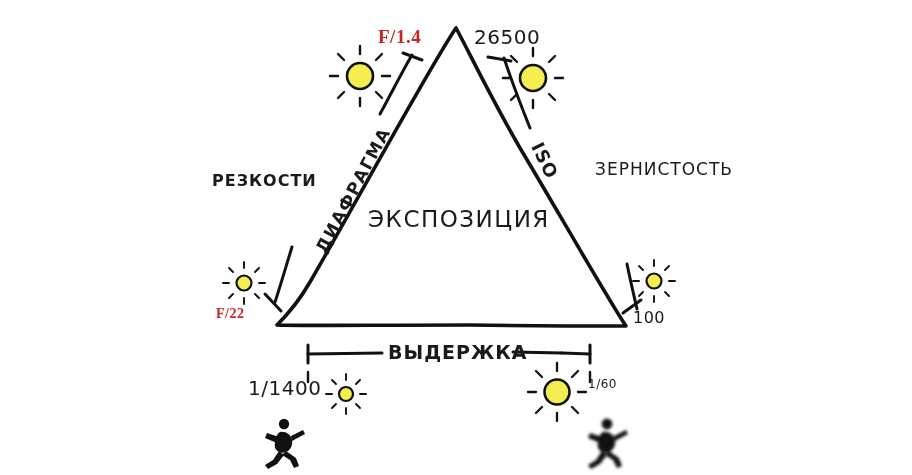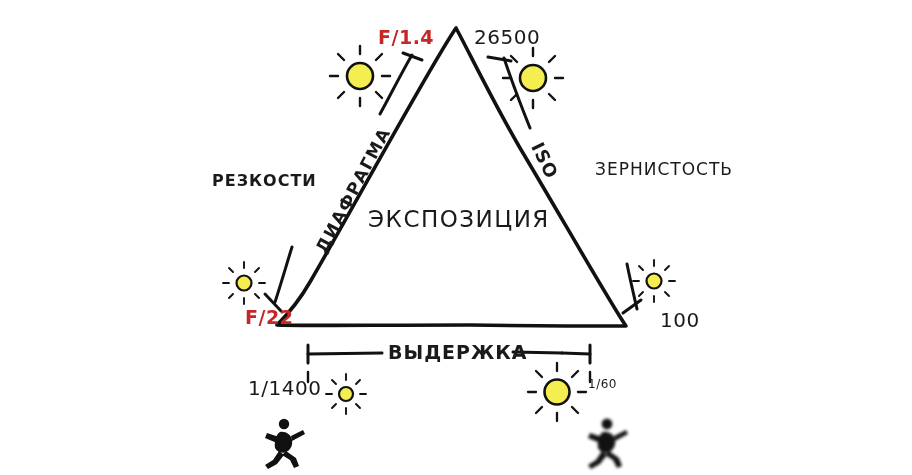--- a/index.html
+++ b/index.html
@@ -22,20 +22,21 @@
     font-family: "DejaVu Sans", sans-serif;
     letter-spacing: 0.5px;
   }
   .hand {
     font-family: "DejaVu Sans", sans-serif;
     font-weight: 500;
   }
   .red {
     color: #c72626;
     font-weight: 600;
+    font-family: Liberation Serif, serif;
   }
   .rot-left {
     transform: rotate(-62deg);
     transform-origin: 50% 50%;
   }
   .rot-iso {
     transform: rotate(64deg);
     transform-origin: 50% 50%;
   }
   svg { display:block; position:absolute; top:0; left:0; }
@@ -203,23 +204,23 @@
 
   <div class="lbl hand rot-left" style="left:283px; top:180px; width:140px; text-align:center; font-size:17px; font-weight:600; letter-spacing:1.5px;">ДИАФРАГМА</div>
 
   <div class="lbl hand rot-iso" style="left:522px; top:150px; width:46px; text-align:center; font-size:18px; font-weight:600; letter-spacing:1px;">ISO</div>
 
   <div class="lbl hand" style="left:388px; top:341px; font-size:19px; font-weight:700; letter-spacing:1px;text-align:center;">ВЫДЕРЖКА</div>
 
 
   <div class="lbl hand red" style="left:378px; top:26px; font-size:19px;">F/1.4</div>
 
-  <div class="lbl hand red" style="left:216px; top:306px; font-size:19px;margin-left:29px;">F/22</div>
+  <div class="lbl hand red" style="left:216px; top:306px; font-size:14px;">F/22</div>
 
   <div class="lbl hand" style="left:474px; top:25px; font-size:20px; letter-spacing:0.5px;">26500</div>
 
-  <div class="lbl hand" style="left:660px; top:308px; font-size:20px; letter-spacing:0.5px;">100</div>
+  <div class="lbl hand" style="left:633px; top:308px; font-size:16px; letter-spacing:0.5px;">100</div>
 
   <div class="lbl hand" style="left:248px; top:376px; font-size:20px; letter-spacing:0.5px;">1/1400</div>
 
   <div class="lbl hand" style="left:588px; top:377px; font-size:12px; letter-spacing:0.5px;">1/60</div>
 
 </div>
 
 </body></html>

